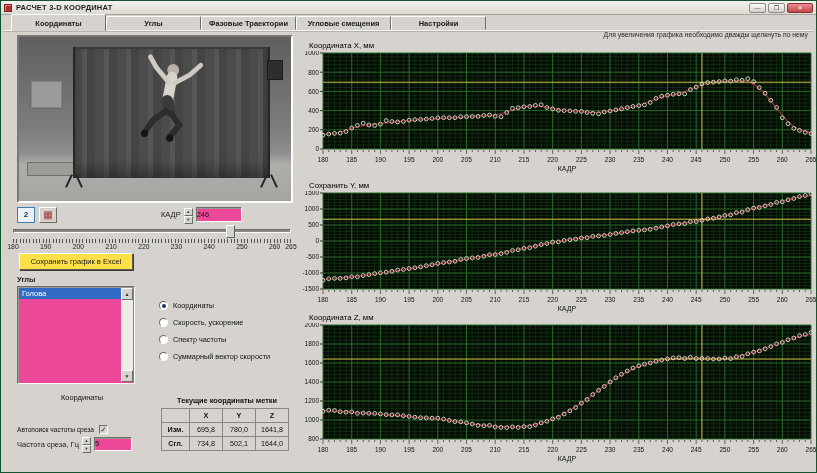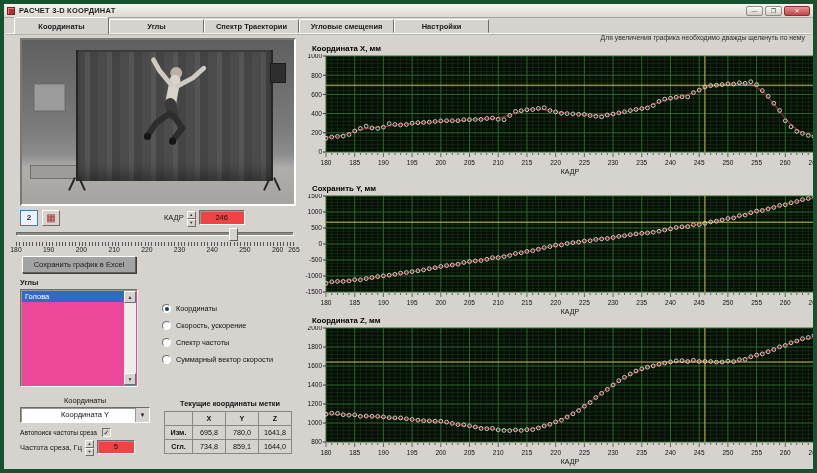--- a/index.html
+++ b/index.html
@@ -1,18 +1,18 @@
 <!DOCTYPE html>
 <html><head>
 <meta charset="utf-8">
 <style>
   * { margin:0; padding:0; box-sizing:border-box; }
   html,body { background:#9a9a9a; }
   body { font-family:"Liberation Sans", sans-serif; font-size:8px; color:#111; }
-  .app { position:relative; width:817px; height:473px; background:#d6d3ce; border:4px solid #14532d; overflow:hidden; }
+  .app { position:relative; width:817px; height:473px; background:#d6d3ce; border:1px solid #14532d; overflow:hidden; }
 
   
   .titlebar { position:absolute; top:0; left:0; right:0; height:14px;
     background:linear-gradient(#f4f3ef,#dcd9d2); border-bottom:1px solid #a8a5a0;
     display:flex; align-items:center; padding:0 3px; }
   .app-icon { width:8px; height:8px; margin-right:4px; background:#b03030;
     border:1px solid #7a1f1f; box-shadow:inset 1px 1px 0 #e08080; }
   .title { font-size:7.5px; font-weight:bold; color:#222; letter-spacing:.2px; }
   .winbtns { margin-left:auto; display:flex; gap:2px; }
   .wbtn { width:17px; height:10px; background:linear-gradient(#fdfdfd,#cfcdc7);
@@ -45,41 +45,41 @@
   .rig { position:absolute; right:3%; top:14%; width:6%; height:12%; background:#2e2e2e; border:1px solid #1d1d1d; }
   .jumper { position:absolute; left:34%; top:8%; width:44%; height:74%; }
 
   .mini-btn { position:absolute; width:18px; height:16px; background:#eef2f8;
     border:1px solid #3c7fb1; text-align:center; font-size:8px; line-height:14px; color:#173a66; font-weight:bold; }
   .icon-btn { position:absolute; width:18px; height:16px; background:#d6d3ce;
     border:1px solid; border-color:#fff #6f6d68 #6f6d68 #fff; text-align:center; }
   .grid-glyph { color:#a23434; font-size:10px; line-height:14px; }
 
   .lbl { font-size:7.5px; color:#1a1a1a; }
-  .field { background:#ef4444; border:1px solid; border-color:#6f6d68 #fff #fff #6f6d68;
-    box-shadow:inset 1px 1px 0 #9a9890; font-size:7.5px; text-align:center; }
+  .field { background:#ec4899; border:1px solid; border-color:#6f6d68 #fff #fff #6f6d68;
+    box-shadow:inset 1px 1px 0 #9a9890; font-size:7.5px; }
   .spin { display:inline-flex; flex-direction:column; width:9px; height:14px; }
   .spin b { flex:1; font-size:4px; line-height:6px; text-align:center; background:#d6d3ce;
     border:1px solid; border-color:#fff #6f6d68 #6f6d68 #fff; color:#333; font-weight:normal; }
 
   .frame-ctl { position:absolute; left:160px; top:206px; display:flex; align-items:center; gap:3px; }
   .frame-field { width:46px; height:15px; line-height:13px; }
 
   
   .slider { position:absolute; left:10px; top:224px; width:282px; height:26px; }
   .groove { position:absolute; top:4px; left:2px; right:2px; height:4px; background:#8a8880;
     border:1px solid; border-color:#6f6d68 #fff #fff #6f6d68; }
   .thumb { position:absolute; top:0; width:9px; height:13px; background:#d6d3ce;
     border:1px solid; border-color:#fff #5f5d58 #5f5d58 #fff; }
   .ticks { position:absolute; top:14px; left:2px; right:2px; height:4px;
     background:repeating-linear-gradient(90deg,#555 0 1px,transparent 1px 3.3px); }
   .slabels { position:absolute; top:18px; left:2px; right:2px; height:9px; }
   .slabels span { position:absolute; transform:translateX(-50%); font-size:6.8px; color:#1a1a1a; }
 
-  .push-btn { position:absolute; background:#a3a3a3; border:1px solid; border-color:#fff #5f5d58 #5f5d58 #fff;
+  .push-btn { position:absolute; background:#fde047; border:1px solid; border-color:#fff #5f5d58 #5f5d58 #fff;
     box-shadow:1px 1px 0 #3f3d3a; font-size:7.5px; text-align:center; color:#1a1a1a; }
 
   
   .listbox { position:absolute; left:16px; top:285px; width:118px; height:98px; background:#ec4899;
     border:1px solid; border-color:#6f6d68 #fff #fff #6f6d68; box-shadow:inset 1px 1px 0 #9a9890; }
   .list-item.sel { background:#316ac5; color:#fff; font-size:7.5px; padding:1px 3px; margin:1px; }
   .vsb { position:absolute; right:1px; top:1px; bottom:1px; width:12px; background:#efede8; }
   .vsb .sb { position:absolute; left:0; width:12px; height:12px; background:#d6d3ce;
     border:1px solid; border-color:#fff #6f6d68 #6f6d68 #fff; font-size:5px; line-height:10px; text-align:center; color:#333; }
 
@@ -109,21 +109,21 @@
   .tbl-title { position:absolute; left:158px; top:395px; width:136px; text-align:center; font-weight:bold; font-size:7.3px; }
   .ctable { position:absolute; left:160px; top:407px; border-collapse:collapse; }
   .ctable td, .ctable th { border:1px solid #8a8781; width:33px; height:14px; text-align:center;
     font-size:7.2px; background:#d6d3ce; font-weight:normal; }
   .ctable th { font-weight:bold; }
   .ctable td.rowhdr { font-weight:bold; width:28px; }
 
   
   .hint { position:absolute; top:30px; right:8px; font-size:6.8px; color:#2a2a2a; }
   .charts { position:absolute; left:296px; top:0; width:521px; height:473px; }
-  .chart-title { position:absolute; left:12px; font-weight:bold; font-size:7.8px; color:#000; }
+  .chart-title { position:absolute; left:12px; font-weight:normal; font-size:7.8px; color:#000; }
   .chart-svg { position:absolute; left:0; }
   text { font-family:"Liberation Sans", sans-serif; }
 </style>
 </head>
 <body>
 
 <div class="app">
 
   <div class="titlebar">
     <div class="app-icon"></div>
@@ -131,21 +131,21 @@
     <div class="winbtns">
       <div class="wbtn"><span>—</span></div>
       <div class="wbtn"><span>❐</span></div>
       <div class="wbtn close"><span>✕</span></div>
     </div>
   </div>
 
   <div class="tabs" id="tabs">
       <div class="tab active">Координаты</div>
       <div class="tab">Углы</div>
-      <div class="tab">Спектр Траектории</div>
+      <div class="tab">Фазовые Траектории</div>
       <div class="tab">Угловые смещения</div>
       <div class="tab">Настройки</div>
     </div>
   <div class="tabline"></div>
 
   <div class="video">
     <div class="scene">
       <div class="gymwin"></div>
       <div class="boxes"></div>
       <div class="curtain"></div>
@@ -226,24 +226,20 @@
         <div class="rcirc"></div>
         <span>Спектр частоты</span>
       </div>
       <div class="radio-row">
         <div class="rcirc"></div>
         <span>Суммарный вектор скорости</span>
       </div>
     </div>
 
   <div class="coord-lbl">Координаты</div>
-  <div class="combo">
-    <span class="val">Координата Y</span>
-    <span class="drop">▼</span>
-  </div>
 
   <div class="autorow">
     <span>Автопоиск частоты среза</span>
     <div class="chk" id="autosearch-chk">✓</div>
   </div>
 
   <div class="cutrow">
     <span class="lbl">Частота среза, Гц</span>
     <span class="spin">
       <b>▲</b>
@@ -263,21 +259,21 @@
         </tr>
         <tr>
           <td class="rowhdr">Изм.</td>
           <td>695,8</td>
           <td>780,0</td>
           <td>1641,8</td>
         </tr>
         <tr>
           <td class="rowhdr">Сгл.</td>
           <td>734,8</td>
-          <td>859,1</td>
+          <td>502,1</td>
           <td>1644,0</td>
         </tr>
       </tbody>
     </table>
 
   <div class="hint">Для увеличения графика необходимо дважды щелкнуть по нему</div>
   <div class="charts" id="charts">
       <div class="chart-title" style="top: 40px;">Координата X, мм</div>
       <svg width="521" height="122" class="chart-svg" style="top: 50px;">
         <rect x="26" y="2" width="488" height="96" fill="#060c06"></rect>

